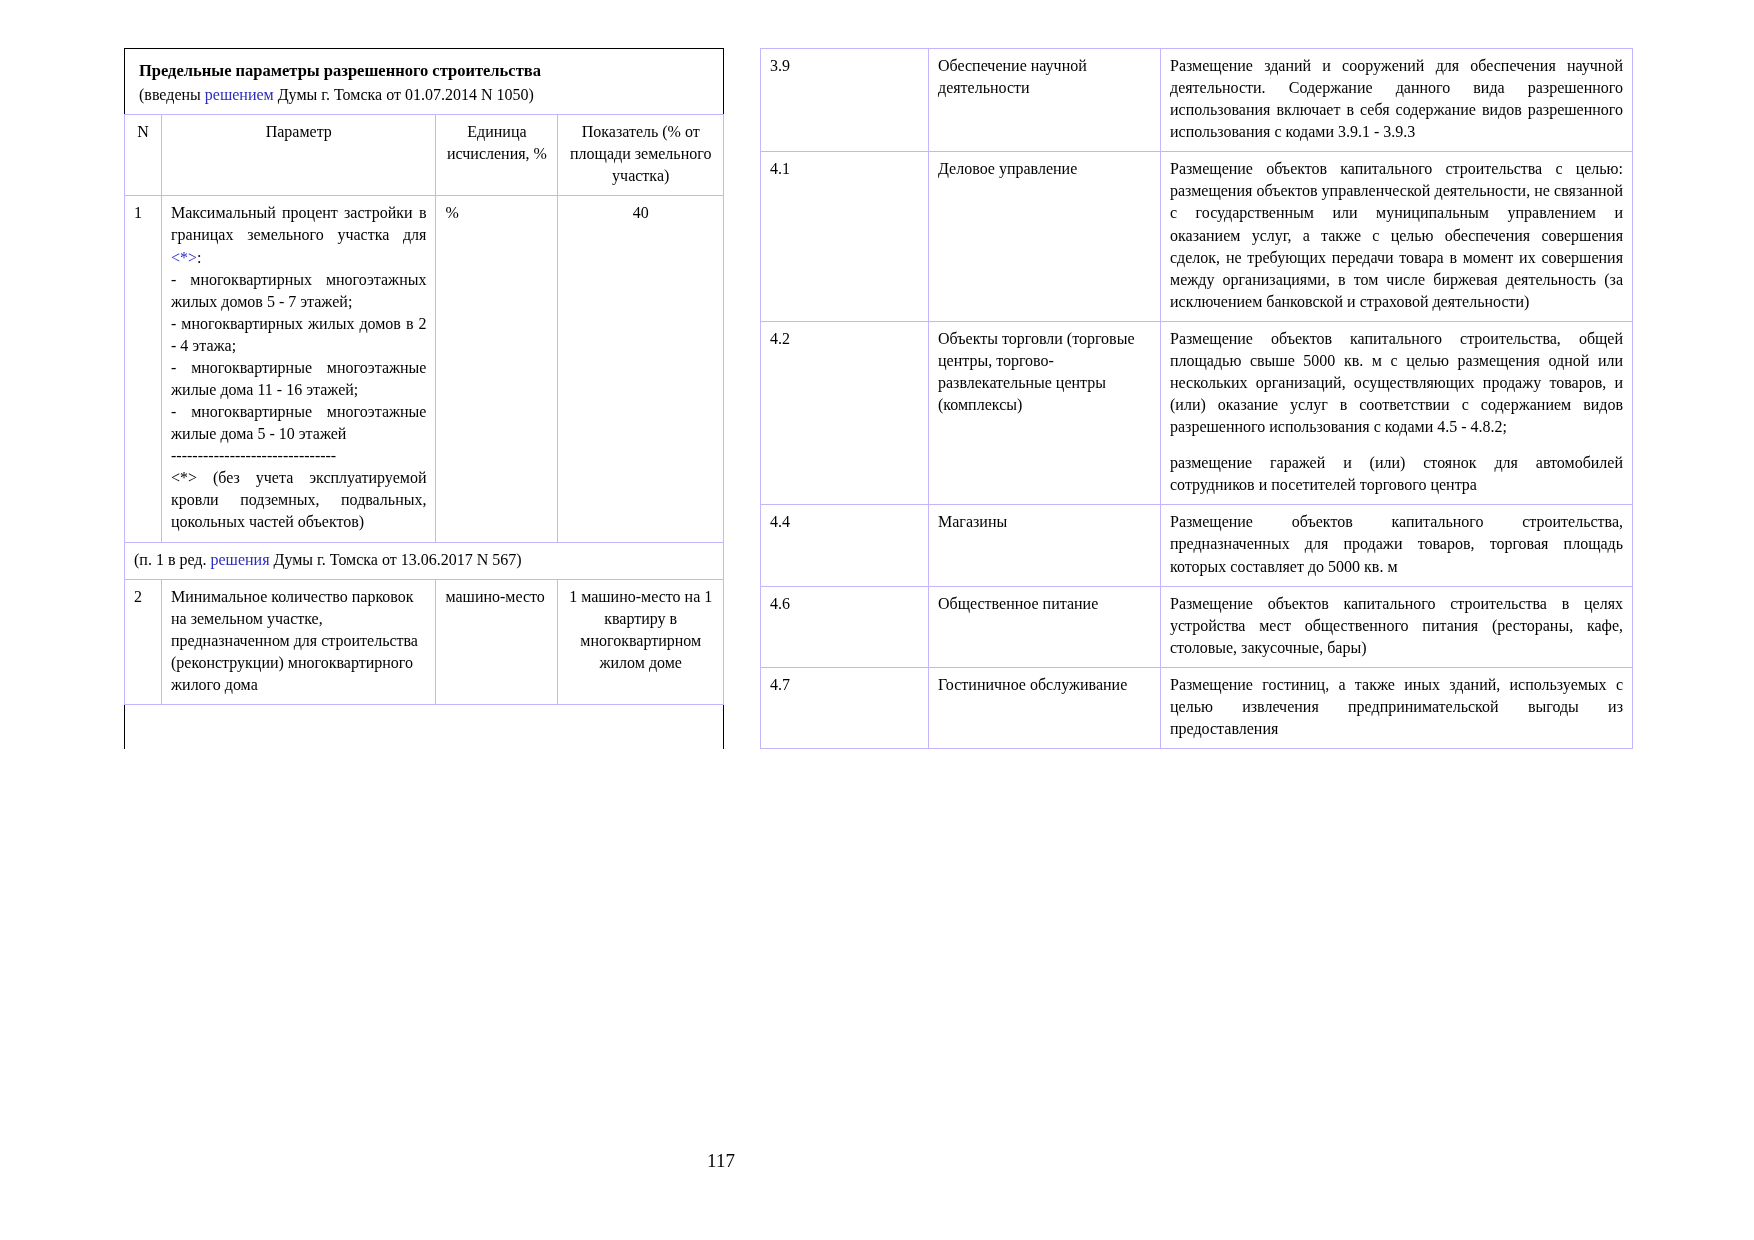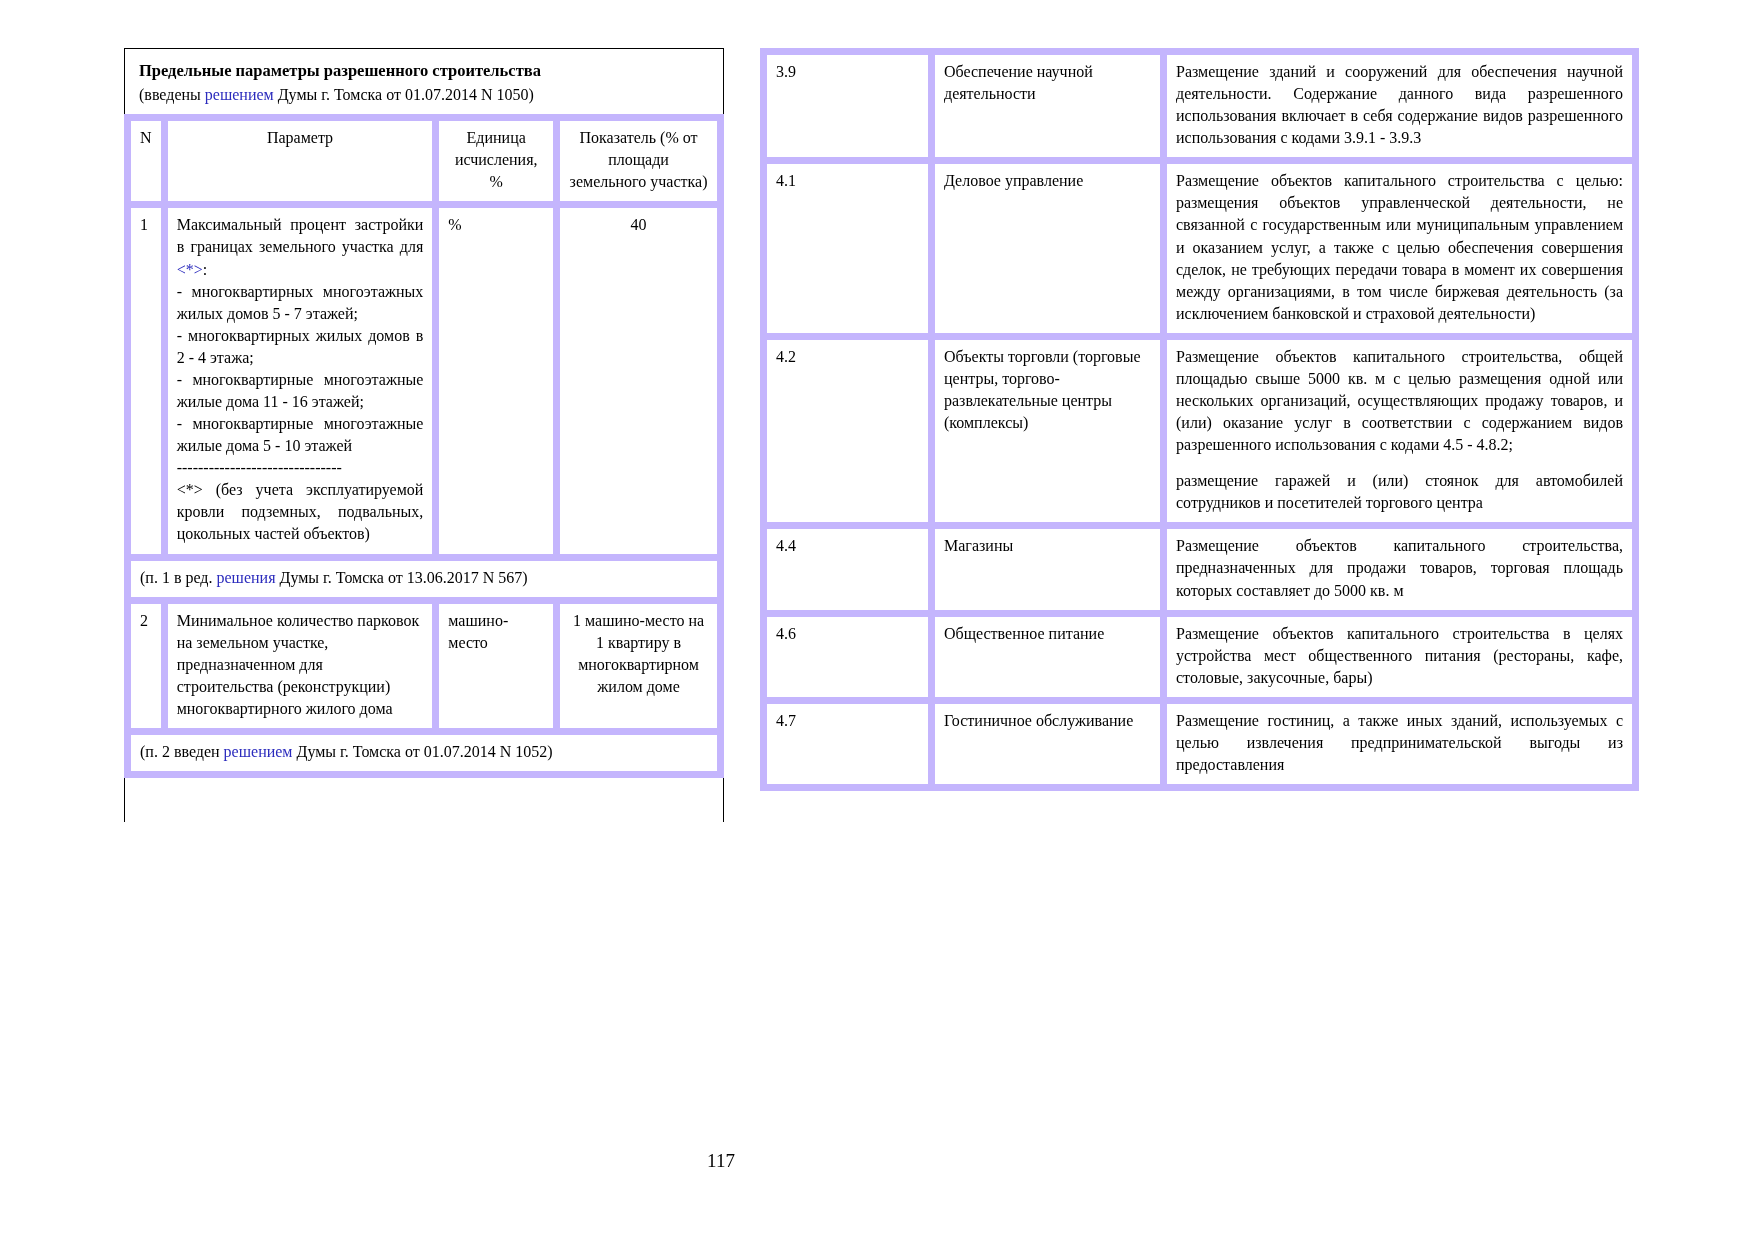--- a/index.html
+++ b/index.html
@@ -53,21 +53,21 @@
   }
 
   
   table.doc {
     border-collapse: collapse;
     width: 100%;
     font-size: 16px;
     table-layout: fixed;
   }
   table.doc td {
-    border: 7px solid #c4b5fd;
+    border: 1px solid #c4b5fd;
     vertical-align: top;
     padding: 6px 9px 8px 9px;
     line-height: 1.38;
   }
   .c-center { text-align: center; }
   .c-justify { text-align: justify; text-justify: inter-word; margin-top: 36px; }
 
   
   .lt-n     { width: 34px; }
   .lt-param { width: 252px; }
@@ -155,23 +155,20 @@
           <td colspan="4"><span>(п. 1 в ред. </span><span class="lnk">решения</span><span> Думы г. Томска от 13.06.2017 N 567)</span></td>
         </tr>
 
         <tr>
           <td>2</td>
           <td>Минимальное количество парковок на земельном участке, предназначенном для строительства (реконструкции) многоквартирного жилого дома</td>
           <td>машино-место</td>
           <td class="c-center">1 машино-место на 1 квартиру в многоквартирном жилом доме</td>
         </tr>
 
-        <tr class="note-row">
-          <td colspan="4"><span>(п. 2 введен </span><span class="lnk">решением</span><span> Думы г. Томска от 01.07.2014 N 1052)</span></td>
-        </tr>
       </tbody>
     </table>
     <div class="spacer-cell" style="border-left:1px solid #000;border-right:1px solid #000;border-bottom:none;"></div>
   </div>
 
   <div class="col-right">
     <table class="doc">
       <colgroup>
         <col class="rt-code">
           <col class="rt-name">

